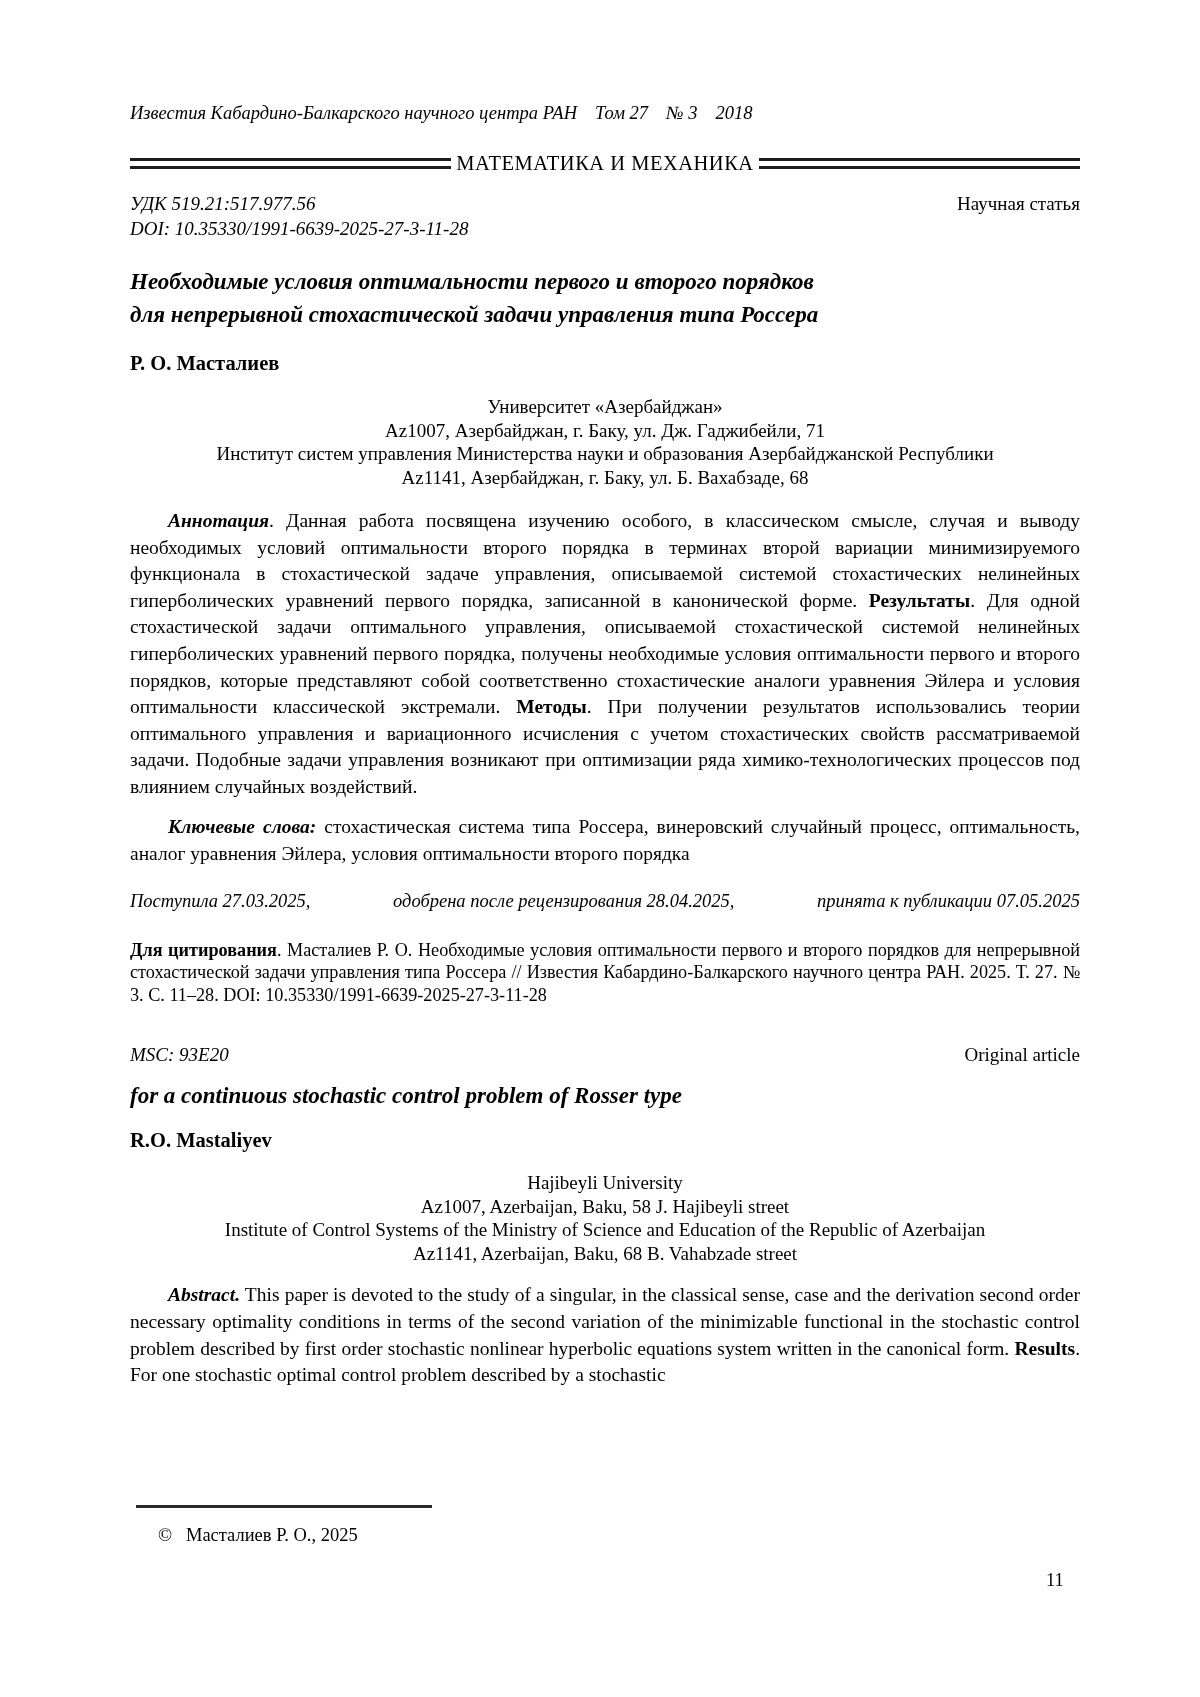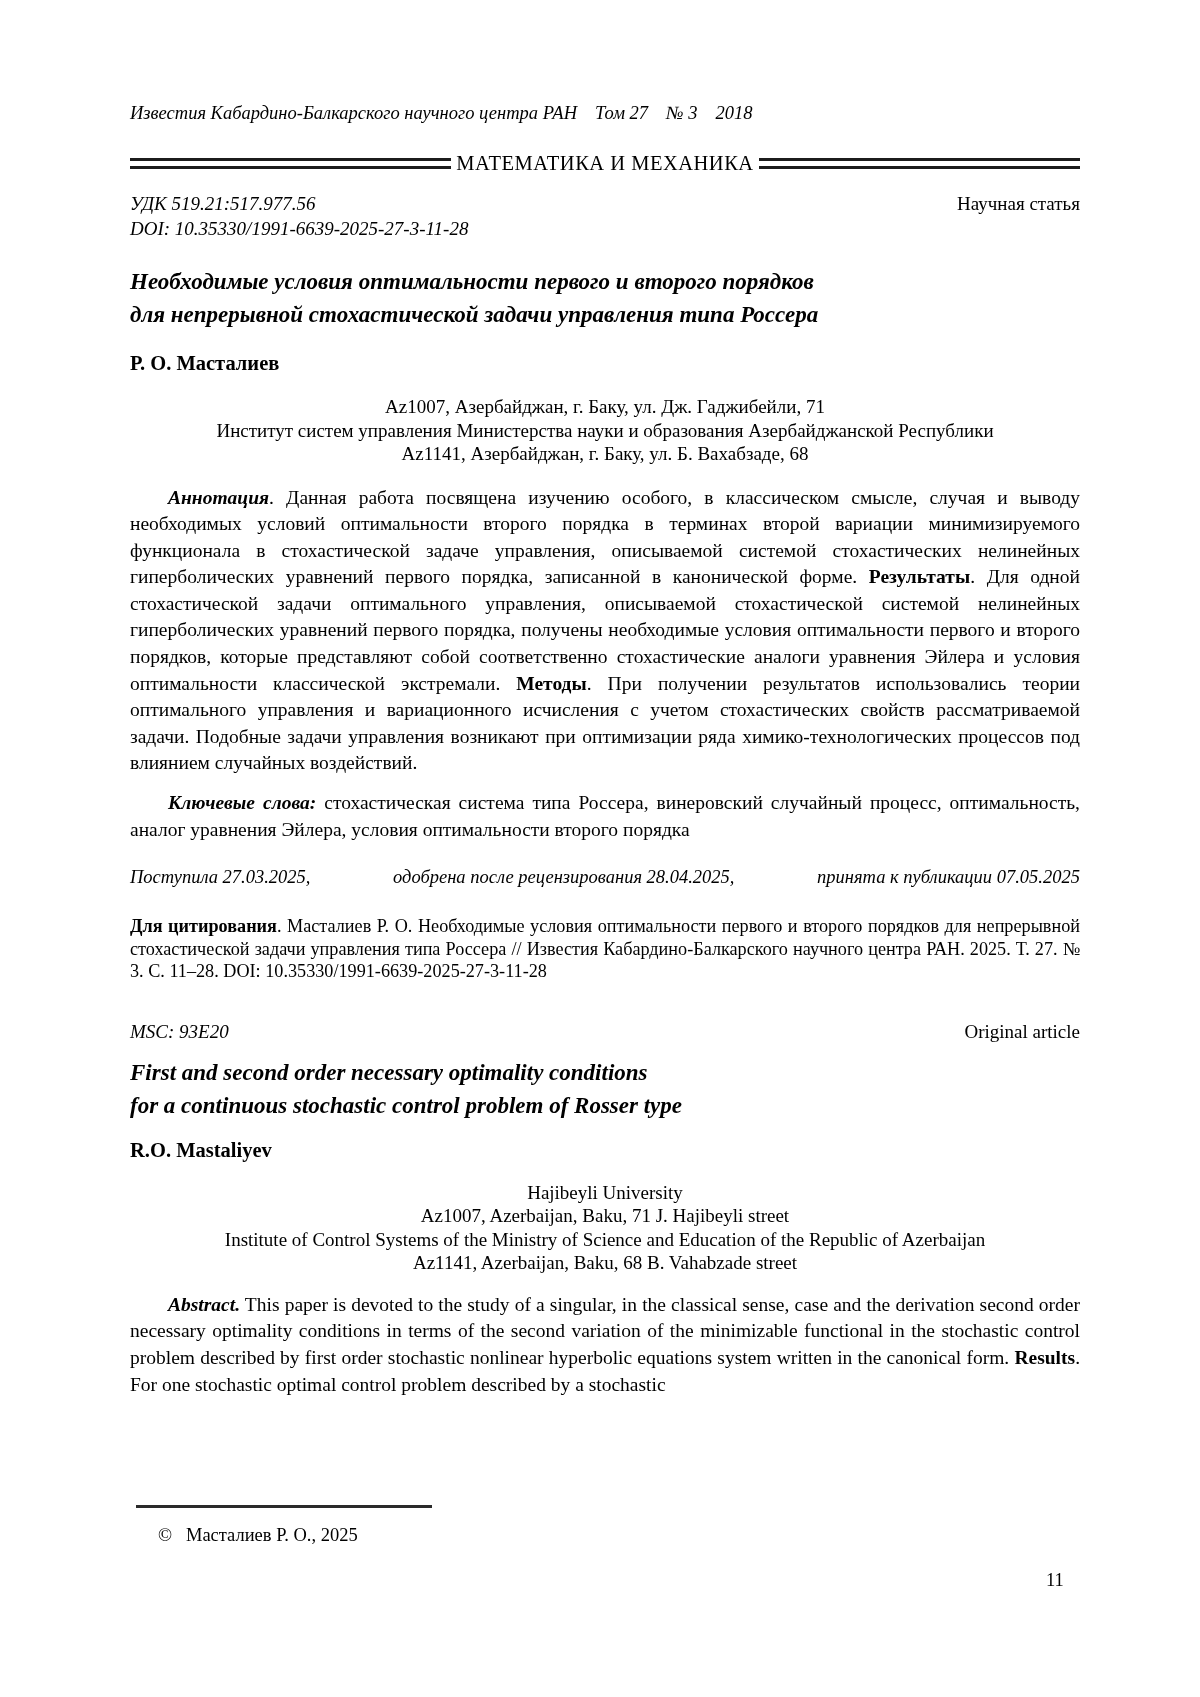--- a/index.html
+++ b/index.html
@@ -76,20 +76,21 @@
   <div class="meta-line it">DOI: 10.35330/1991-6639-2025-27-3-11-28</div>
 
   <div class="title-ru">
     <div>Необходимые условия оптимальности первого и второго порядков</div>
     <div>для непрерывной стохастической задачи управления типа Россера</div>
   </div>
 
   <div class="author-line">Р. О. Масталиев</div>
 
   <div class="affil">
+    <div>Университет «Азербайджан»</div>
     <div>Az1007, Азербайджан, г. Баку, ул. Дж. Гаджибейли, 71</div>
     <div>Институт систем управления Министерства науки и образования Азербайджанской Республики</div>
     <div>Az1141, Азербайджан, г. Баку, ул. Б. Вахабзаде, 68</div>
   </div>
 
   <p class="abstract"><span class="bi">Аннотация</span><span>. Данная работа посвящена изучению особого, в классическом смысле, случая и выводу необходимых условий оптимальности второго порядка в терминах второй вариации минимизируемого функционала в стохастической задаче управления, описываемой системой стохастических нелинейных гиперболических уравнений первого порядка, записанной в канонической форме. </span><span class="b">Результаты</span><span>. Для одной стохастической задачи оптимального управления, описываемой стохастической системой нелинейных гиперболических уравнений первого порядка, получены необходимые условия оптимальности первого и второго порядков, которые представляют собой соответственно стохастические аналоги уравнения Эйлера и условия оптимальности классической экстремали. </span><span class="b">Методы</span><span>. При получении результатов использовались теории оптимального управления и вариационного исчисления с учетом стохастических свойств рассматриваемой задачи. Подобные задачи управления возникают при оптимизации ряда химико-технологических процессов под влиянием случайных воздействий.</span></p>
 
   <p class="keywords"><span class="bi">Ключевые слова:</span><span> стохастическая система типа Россера, винеровский случайный процесс, оптимальность, аналог уравнения Эйлера, условия оптимальности второго порядка</span></p>
 
   <div class="dates">
@@ -99,29 +100,28 @@
   </div>
 
   <p class="citation"><span class="b">Для цитирования</span><span>. Масталиев Р. О. Необходимые условия оптимальности первого и второго порядков для непрерывной стохастической задачи управления типа Россера // Известия Кабардино-Балкарского научного центра РАН. 2025. Т. 27. № 3. С. 11–28. DOI: 10.35330/1991-6639-2025-27-3-11-28</span></p>
 
   <div class="msc-row">
     <span class="it">MSC: 93E20</span>
     <span>Original article</span>
   </div>
 
   <div class="title-en">
-    <div>First and second order necessary optimality conditions</div>
     <div>for a continuous stochastic control problem of Rosser type</div>
   </div>
 
   <div class="author-line author-en">R.O. Mastaliyev</div>
 
   <div class="affil affil-en">
     <div>Hajibeyli University</div>
-    <div>Az1007, Azerbaijan, Baku, 71 J. Hajibeyli street</div>
+    <div>Az1007, Azerbaijan, Baku, 58 J. Hajibeyli street</div>
     <div>Institute of Control Systems of the Ministry of Science and Education of the Republic of Azerbaijan</div>
     <div>Az1141, Azerbaijan, Baku, 68 B. Vahabzade street</div>
   </div>
 
   <p class="abstract abstract-en"><span class="bi">Abstract.</span><span> This paper is devoted to the study of a singular, in the classical sense, case and the derivation second order necessary optimality conditions in terms of the second variation of the minimizable functional in the stochastic control problem described by first order stochastic nonlinear hyperbolic equations system written in the canonical form. </span><span class="b">Results</span><span>. For one stochastic optimal control problem described by a stochastic</span></p>
 
 </div>
 
 <div class="footnote">
   <div class="footnote-rule"></div>

